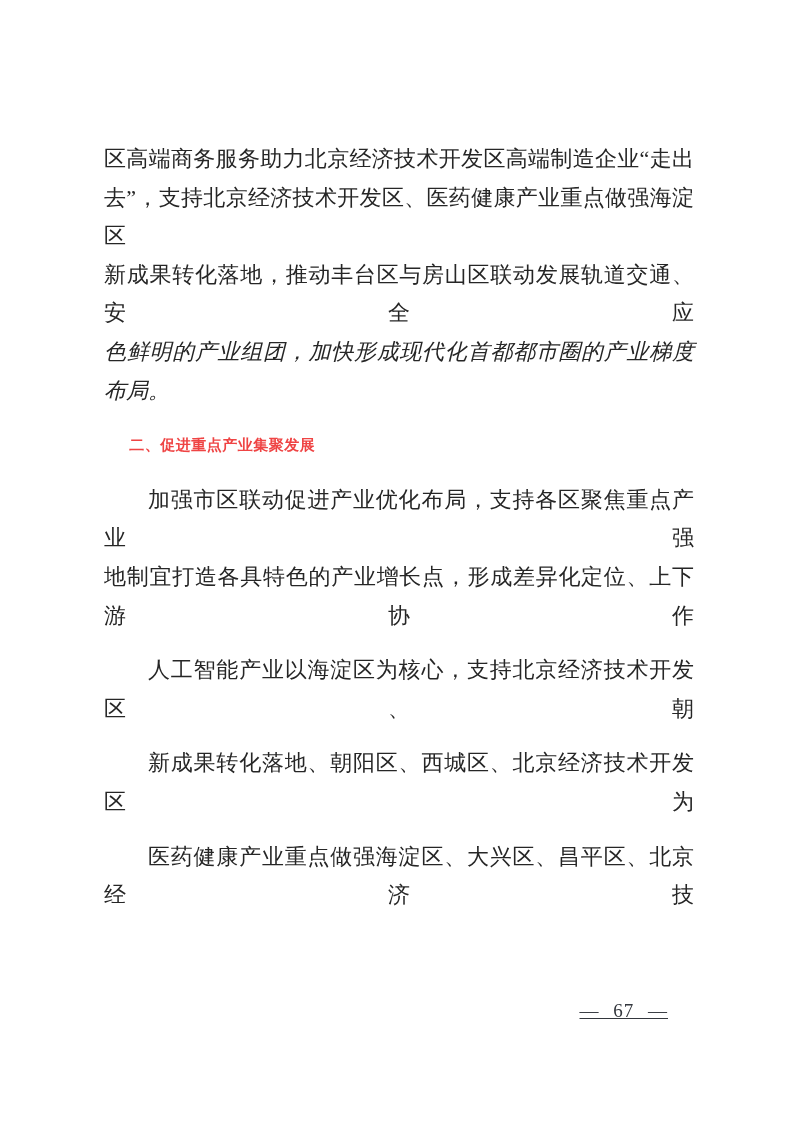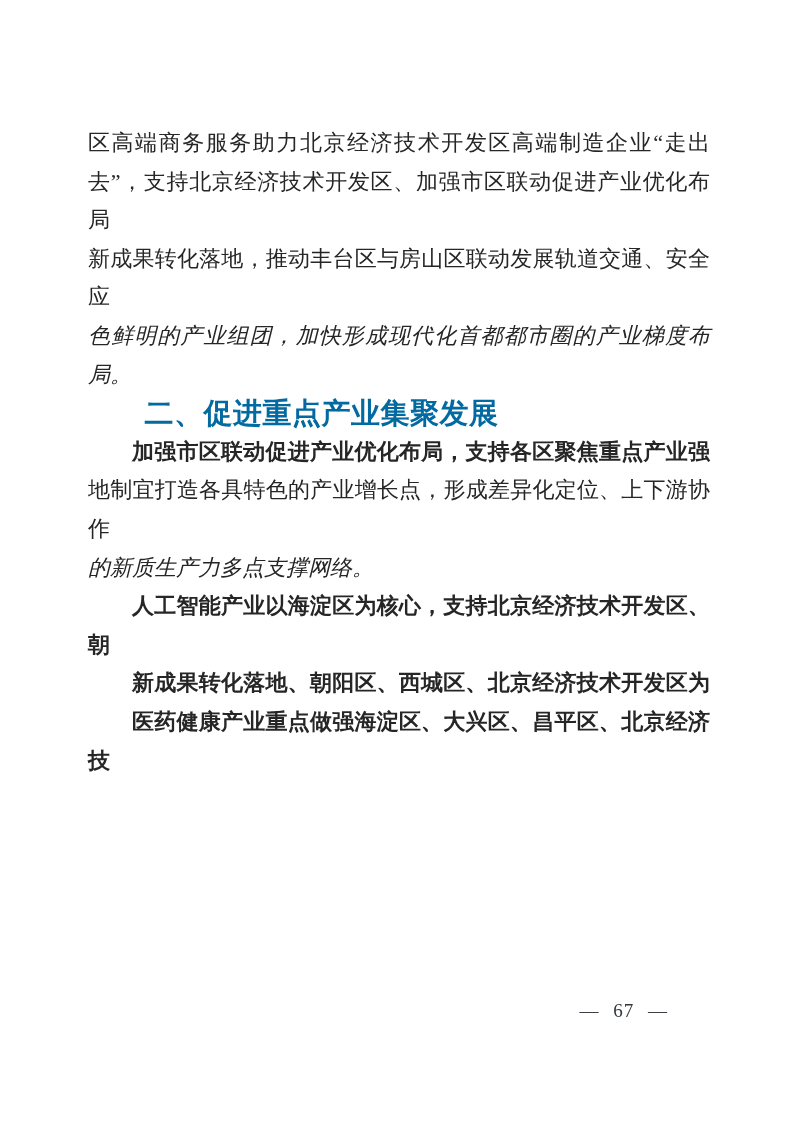--- a/index.html
+++ b/index.html
@@ -17,74 +17,74 @@
     color: #262626;
   }
   .content {
     position: absolute;
     top: 124px;
     left: 88px;
     width: 622px;
     font-size: 22px;
     line-height: 38.6px;
   }
-  .para { margin: 0; }
+  .para { margin: 16px; }
   .line {
     text-align: justify;
     text-align-last: justify;
     -moz-text-align-last: justify;
     white-space: normal;
   }
   .line.last {
     text-align-last: left;
     font-style: italic;
     -moz-text-align-last: left;
   }
-  .para.indent .line:first-child { text-indent: 2em; font-weight: bold; }
+  .para.indent .line:first-child { text-indent: 2em; }
   .heading {
-    margin: 0;
-    font-size: 29px;
+    margin: 12px;
+    font-size: 15px;
     line-height: 38.6px;
     font-weight: bold;
     font-family: "Liberation Sans", "DejaVu Sans", sans-serif;
-    color: #0369a1;
+    color: #ef4444;
     text-indent: 1.95em;
     letter-spacing: 0.5px;
   }
   .footer {
     position: absolute;
     top: 999px;
     right: 126px;
     font-size: 19px;
     line-height: 24px;
     color: #33373d;
     letter-spacing: 1px;
     word-spacing: 8px;
     font-family: "Liberation Serif", "DejaVu Serif", serif;
+    text-decoration: underline;
   }
 </style>
 </head>
 <body>
 
 <div class="page">
   <main class="content">
 
     <div class="para">
         <div class="line">区高端商务服务助力北京经济技术开发区高端制造企业“走出</div>
-        <div class="line">去”，支持北京经济技术开发区、加强市区联动促进产业优化布局</div>
+        <div class="line">去”，支持北京经济技术开发区、医药健康产业重点做强海淀区</div>
         <div class="line">新成果转化落地，推动丰台区与房山区联动发展轨道交通、安全应</div>
         <div class="line last">色鲜明的产业组团，加快形成现代化首都都市圈的产业梯度布局。</div>
       </div>
 
     <h2 class="heading">二、促进重点产业集聚发展</h2>
 
     <div class="para indent">
         <div class="line">加强市区联动促进产业优化布局，支持各区聚焦重点产业强</div>
         <div class="line">地制宜打造各具特色的产业增长点，形成差异化定位、上下游协作</div>
-        <div class="line last">的新质生产力多点支撑网络。</div>
       </div>
 
     <div class="para indent">
         <div class="line">人工智能产业以海淀区为核心，支持北京经济技术开发区、朝</div>
       </div>
 
     <div class="para indent">
         <div class="line">新成果转化落地、朝阳区、西城区、北京经济技术开发区为</div>
       </div>
 

